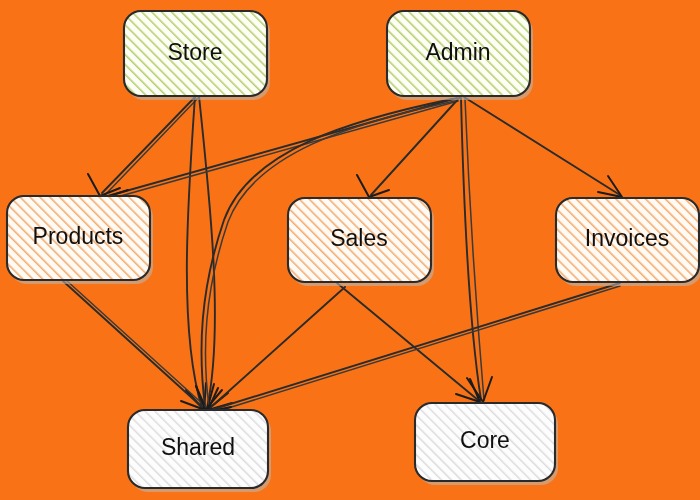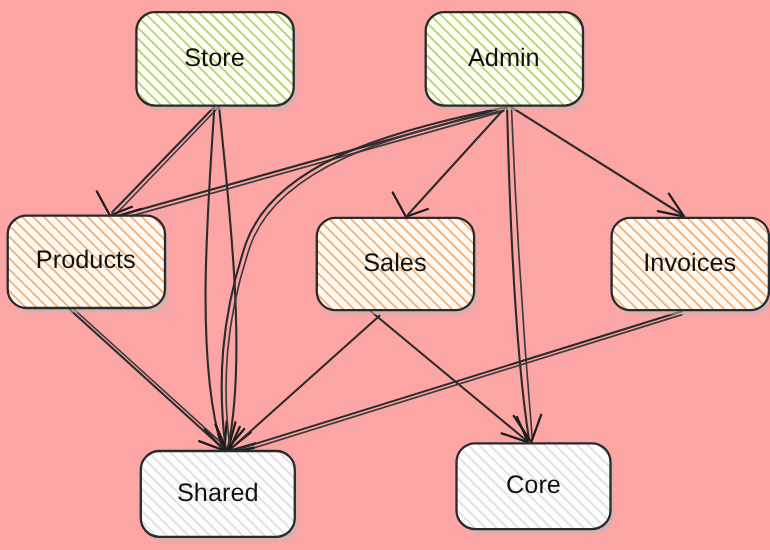--- a/index.html
+++ b/index.html
@@ -4,21 +4,21 @@
 <style>
   html, body {
     margin: 0;
     padding: 0;
     background: #ffffff;
   }
   #canvas {
     position: relative;
     width: 700px;
     height: 500px;
-    background: #fca5a5;
+    background: #f97316;
     font-family: "Liberation Sans", sans-serif;
     overflow: hidden;
   }
   #graph {
     position: absolute;
     top: 0;
     left: 0;
     width: 700px;
     height: 500px;
   }

